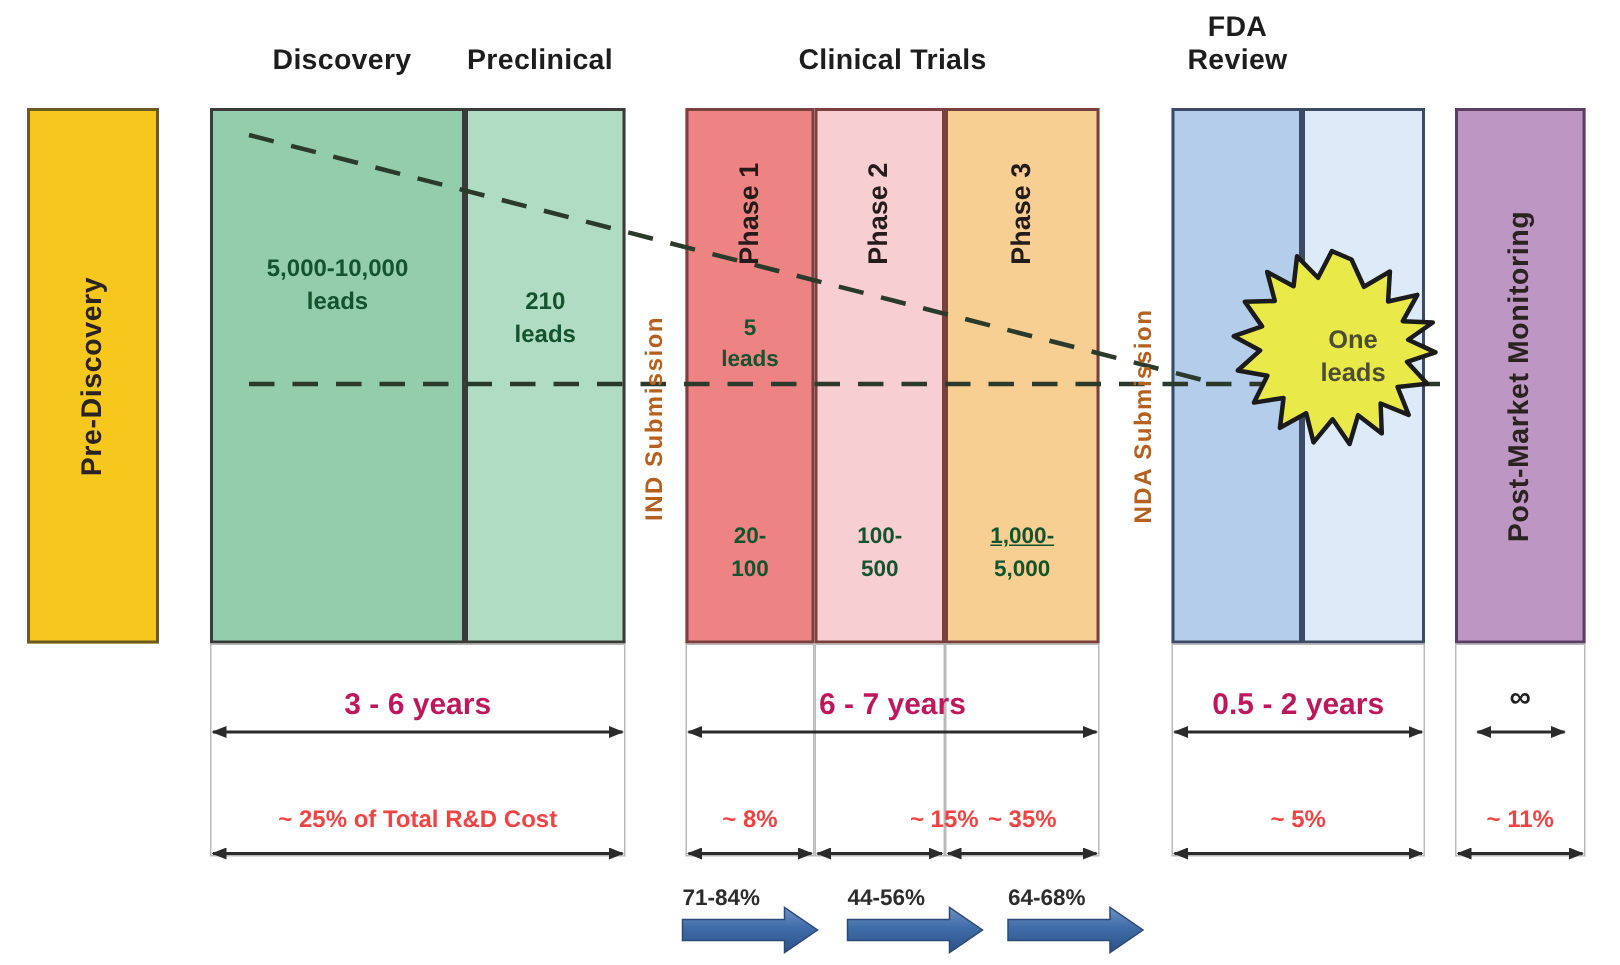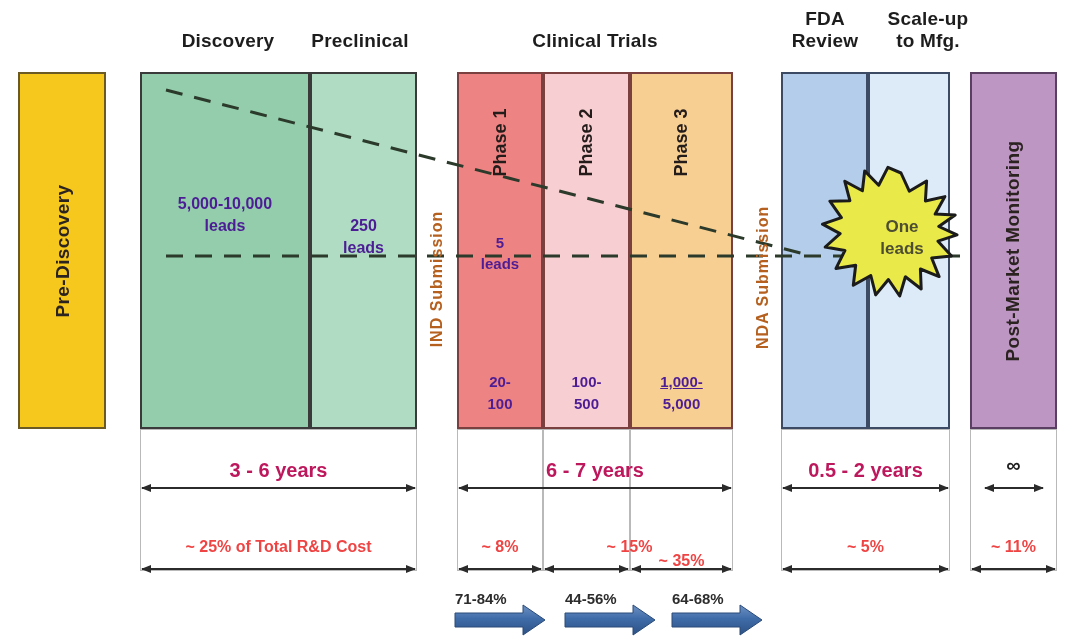--- a/index.html
+++ b/index.html
@@ -29,21 +29,21 @@
     display:flex;align-items:center;justify-content:center;
   }
   .vlabel span{
     transform:rotate(-90deg);white-space:nowrap;
     font-weight:bold;font-size:19px;color:#2a2320;letter-spacing:.4px;
   }
 
   
   .btext{
     position:absolute;width:100%;text-align:center;
-    font-weight:bold;font-size:16px;line-height:1.28;color:#4c1d95;margin-top:24px;
+    font-weight:bold;font-size:16px;line-height:1.28;color:#14532d;
   }
   .btext.sm{font-size:15px;}
 
   
   .phlabel{
     position:absolute;width:100%;text-align:center;
   }
   .phlabel span{
     display:inline-block;transform:rotate(-90deg);transform-origin:center center;
     white-space:nowrap;font-weight:bold;font-size:18px;color:#241c1a;
@@ -99,38 +99,34 @@
 
   <div class="hdr" style="left:485px;top:30px;width:220px;">
     <div>Clinical Trials</div>
   </div>
 
   <div class="hdr" style="left:778px;top:8px;width:94px;">
     <div>FDA</div>
     <div>Review</div>
   </div>
 
-  <div class="hdr" style="left:872px;top:8px;width:112px;">
-    <div>Scale-up</div>
-    <div>to Mfg.</div>
-  </div>
 
   <div class="box" style="left:18px;top:72px;width:88px;height:357px;background:#F6C81E;border-color:#6b5a23;">
     <div class="vlabel">
       <span>Pre-Discovery</span>
     </div>
   </div>
 
   <div class="box dk" style="left:140px;top:72px;width:170px;height:357px;background:#93CDAC;">
     <div class="btext" style="top:96px;">5,000-10,000</div>
     <div class="btext" style="top:118px;">leads</div>
   </div>
 
   <div class="box dk" style="left:310px;top:72px;width:107px;height:357px;background:#AFDCC2;">
-    <div class="btext" style="top:118px;">250</div>
+    <div class="btext" style="top:118px;">210</div>
     <div class="btext" style="top:140px;">leads</div>
   </div>
 
   <div class="box redb" style="left:457px;top:72px;width:86px;height:357px;background:#EE8383;">
     <div class="phlabel" style="top:58px;">
       <span>Phase 1</span>
     </div>
     <div class="btext sm" style="top:135px;">5</div>
     <div class="btext sm" style="top:156px;">leads</div>
     <div class="btext sm" style="top:274px;">20-</div>
@@ -198,21 +194,21 @@
   <div class="mbox" style="left:970px;top:429px;width:87px;height:142px;"></div>
 
   <div class="mlabel" style="left:140px;top:459px;width:277px;">3 - 6 years</div>
   <div class="mlabel" style="left:457px;top:459px;width:276px;">6 - 7 years</div>
   <div class="mlabel" style="left:781px;top:459px;width:169px;">0.5 - 2 years</div>
   <div class="mlabel inf" style="left:970px;top:454px;width:87px;">∞</div>
 
   <div class="mcost" style="left:140px;top:538px;width:277px;">~ 25% of Total R&amp;D Cost</div>
   <div class="mcost" style="left:457px;top:538px;width:86px;">~ 8%</div>
   <div class="mcost" style="left:543px;top:538px;width:87px;margin-left:43px;">~ 15%</div>
-  <div class="mcost" style="left:630px;top:538px;width:103px;margin-top:14px;">~ 35%</div>
+  <div class="mcost" style="left:630px;top:538px;width:103px;">~ 35%</div>
   <div class="mcost" style="left:781px;top:538px;width:169px;">~ 5%</div>
   <div class="mcost" style="left:970px;top:538px;width:87px;">~ 11%</div>
 
   <svg width="1080" height="643">
     <defs>
       <marker id="ah" markerWidth="10" markerHeight="8" refX="9" refY="4" orient="auto" markerUnits="userSpaceOnUse">
         <path d="M0,0 L10,4 L0,8 z" fill="#2b2b2b"></path>
       </marker>
       <marker id="ahs" markerWidth="10" markerHeight="8" refX="1" refY="4" orient="auto" markerUnits="userSpaceOnUse">
         <path d="M10,0 L0,4 L10,8 z" fill="#2b2b2b"></path>

